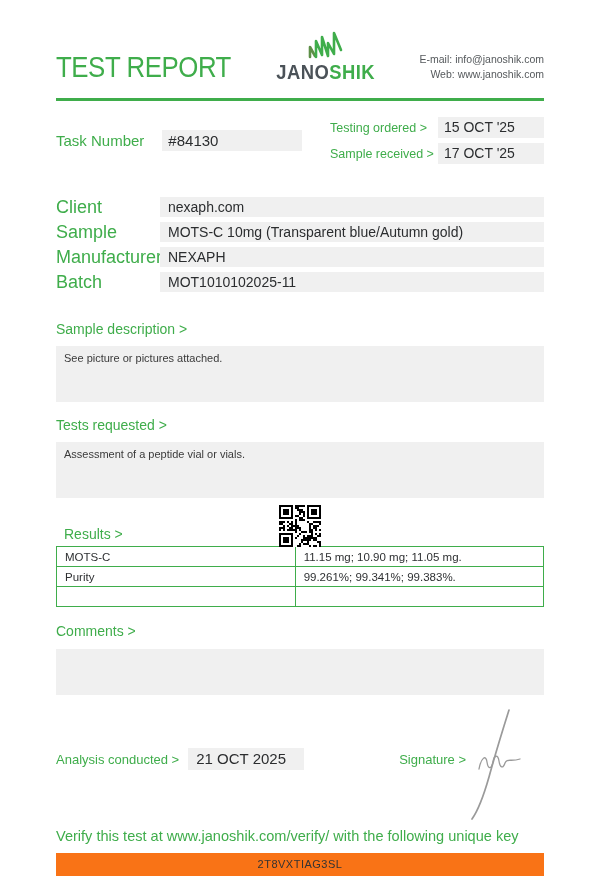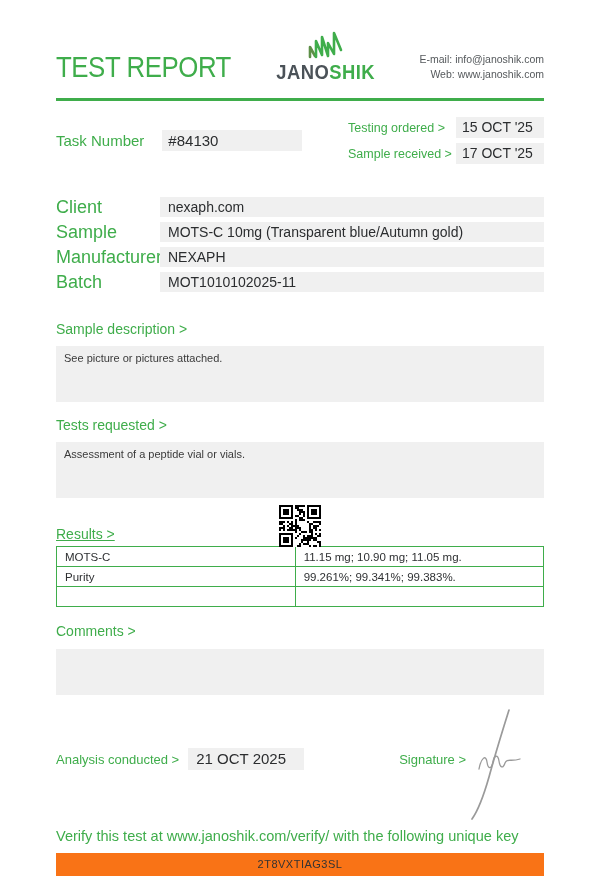--- a/index.html
+++ b/index.html
@@ -27,40 +27,40 @@
 
   
   .task-row { display:flex; margin-top:16px; }
   .task-left { display:flex; align-items:center; }
   .task-left .task-label { font-size:15px; }
   .task-left .task-value { font-size:15px; width:140px; height:21px; line-height:21px;
                            padding-left:6px; margin-left:18px; }
   .task-right { margin-left:auto; display:flex; flex-direction:column; gap:5px; }
   .date-row { display:flex; align-items:center; }
   .date-row .green-label { font-size:12.5px; width:108px; display:inline-block; }
-  .date-row .value-box { font-size:14px; width:88px; height:21px; line-height:21px; padding-left:6px; }
+  .date-row .value-box { font-size:14px; width:106px; height:21px; line-height:21px; padding-left:6px; }
 
   
   .info { margin-top:33px; display:flex; flex-direction:column; gap:5px; }
   .info-row { display:flex; align-items:center; height:20px; }
   .info-row .green-label { font-size:18px; width:104px; }
   .info-row .value-box { font-size:14px; flex:1; height:20px; line-height:20px; padding-left:8px; }
 
   
   .section-heading { font-size:14px; color:#3fad4b; }
   .desc-heading { margin-top:29px; }
   .tests-heading { margin-top:15px; }
   .comments-heading { margin-top:16px; }
   .text-box { background:#f0f0f0; font-size:11px; color:#3a3a3a; padding:6px 8px; margin-top:9px; }
   .desc-box, .tests-box { height:56px; }
   .comments-box { height:46px; margin-top:10px; }
 
   
   .results-header { position:relative; height:40px; margin-top:8px; }
-  .results-header .section-heading { position:absolute; left:0; bottom:4px;text-decoration:underline; }
+  .results-header .section-heading { position:absolute; left:8px; bottom:4px; }
   .qr { position:absolute; left:50%; transform:translateX(-50%); bottom:-1px; width:42px; height:42px; background:#fff; }
   table.results { width:calc(100% - (-8px)); width:100%; border-collapse:collapse; }
   table.results td { border:1.5px solid #3fad4b; font-size:11.5px; color:#2e3032;
                      height:20px; padding:2px 8px; }
   table.results td.c1 { width:49%; }
 
   
   .footer-row { position:relative; display:flex; align-items:center; margin-top:52px; height:24px; }
   .footer-row .green-label { font-size:13px; }
   .analysis-value { font-size:15px; width:116px; height:22px; line-height:22px; padding-left:8px; margin-left:9px; }

